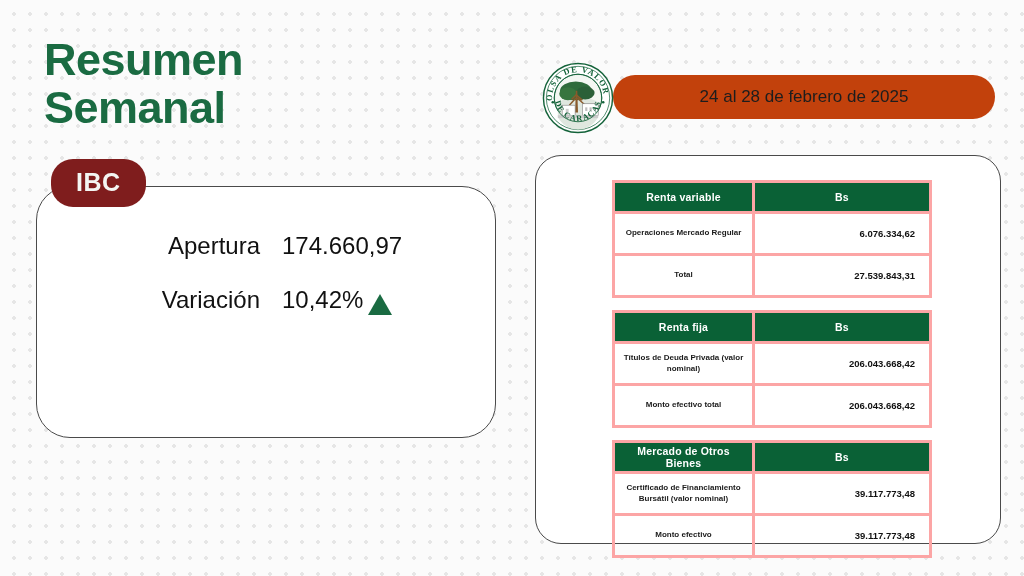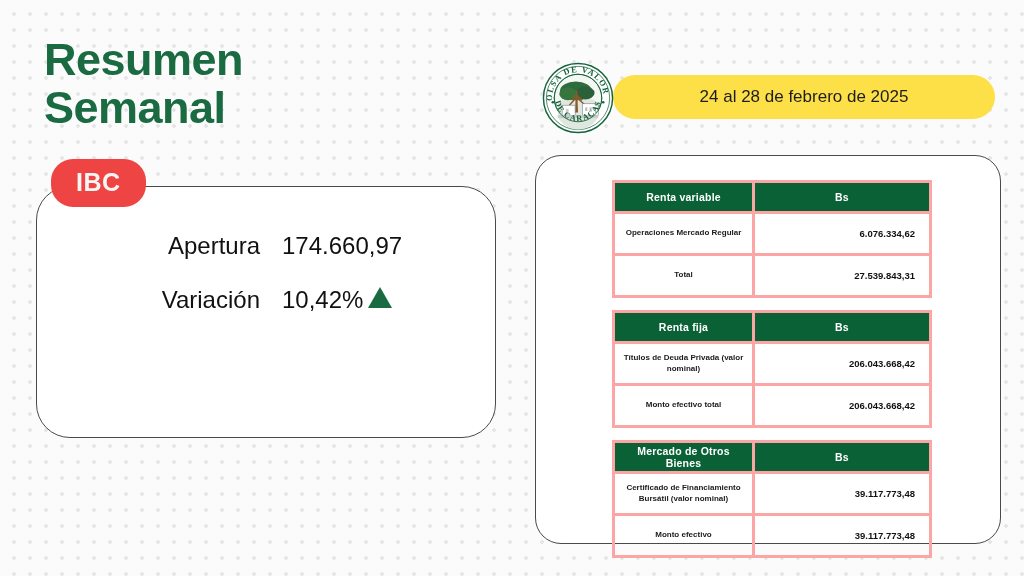--- a/index.html
+++ b/index.html
@@ -41,21 +41,21 @@
     width: 460px;
     height: 252px;
     background: #ffffff;
     border: 1.3px solid #4a4a4a;
     border-radius: 34px;
   }
   .ibc-badge {
     position: absolute;
     left: 51px;
     top: 159px;
-    background: #ef4444;
+    background: #7f1d1d;
     color: #f4f6f3;
     font-size: 25px;
     font-weight: bold;
     letter-spacing: 0.5px;
     padding: 9px 25px 10px 25px;
     border-radius: 22px;
     z-index: 3;
   }
 
   .ibc-rows {
@@ -79,42 +79,42 @@
     text-align: right;
     font-size: 24px;
     color: #111111;
     padding-right: 22px;
   }
   .ibc-value {
     font-size: 24px;
     color: #111111;
     font-weight: 500;
     display: flex;
-    align-items: flex-start;
+    align-items: flex-end;
     gap: 2px;
   }
   .tri-up {
     display: inline-block;
     width: 0; height: 0;
     border-left: 12px solid transparent;
     border-right: 12px solid transparent;
     border-bottom: 21px solid #1a6b42;
     margin-left: 3px;
     position: relative;
     top: 1px;
   }
 
   
   .date-pill {
     position: absolute;
     left: 613px;
     top: 75px;
     width: 382px;
     height: 44px;
-    background: #fde047;
+    background: #c2410c;
     border-radius: 22px;
     display: flex;
     align-items: center;
     justify-content: center;
     color: #1d1d1d;
     font-size: 17px;
   }
 
   .seal {
     position: absolute;

